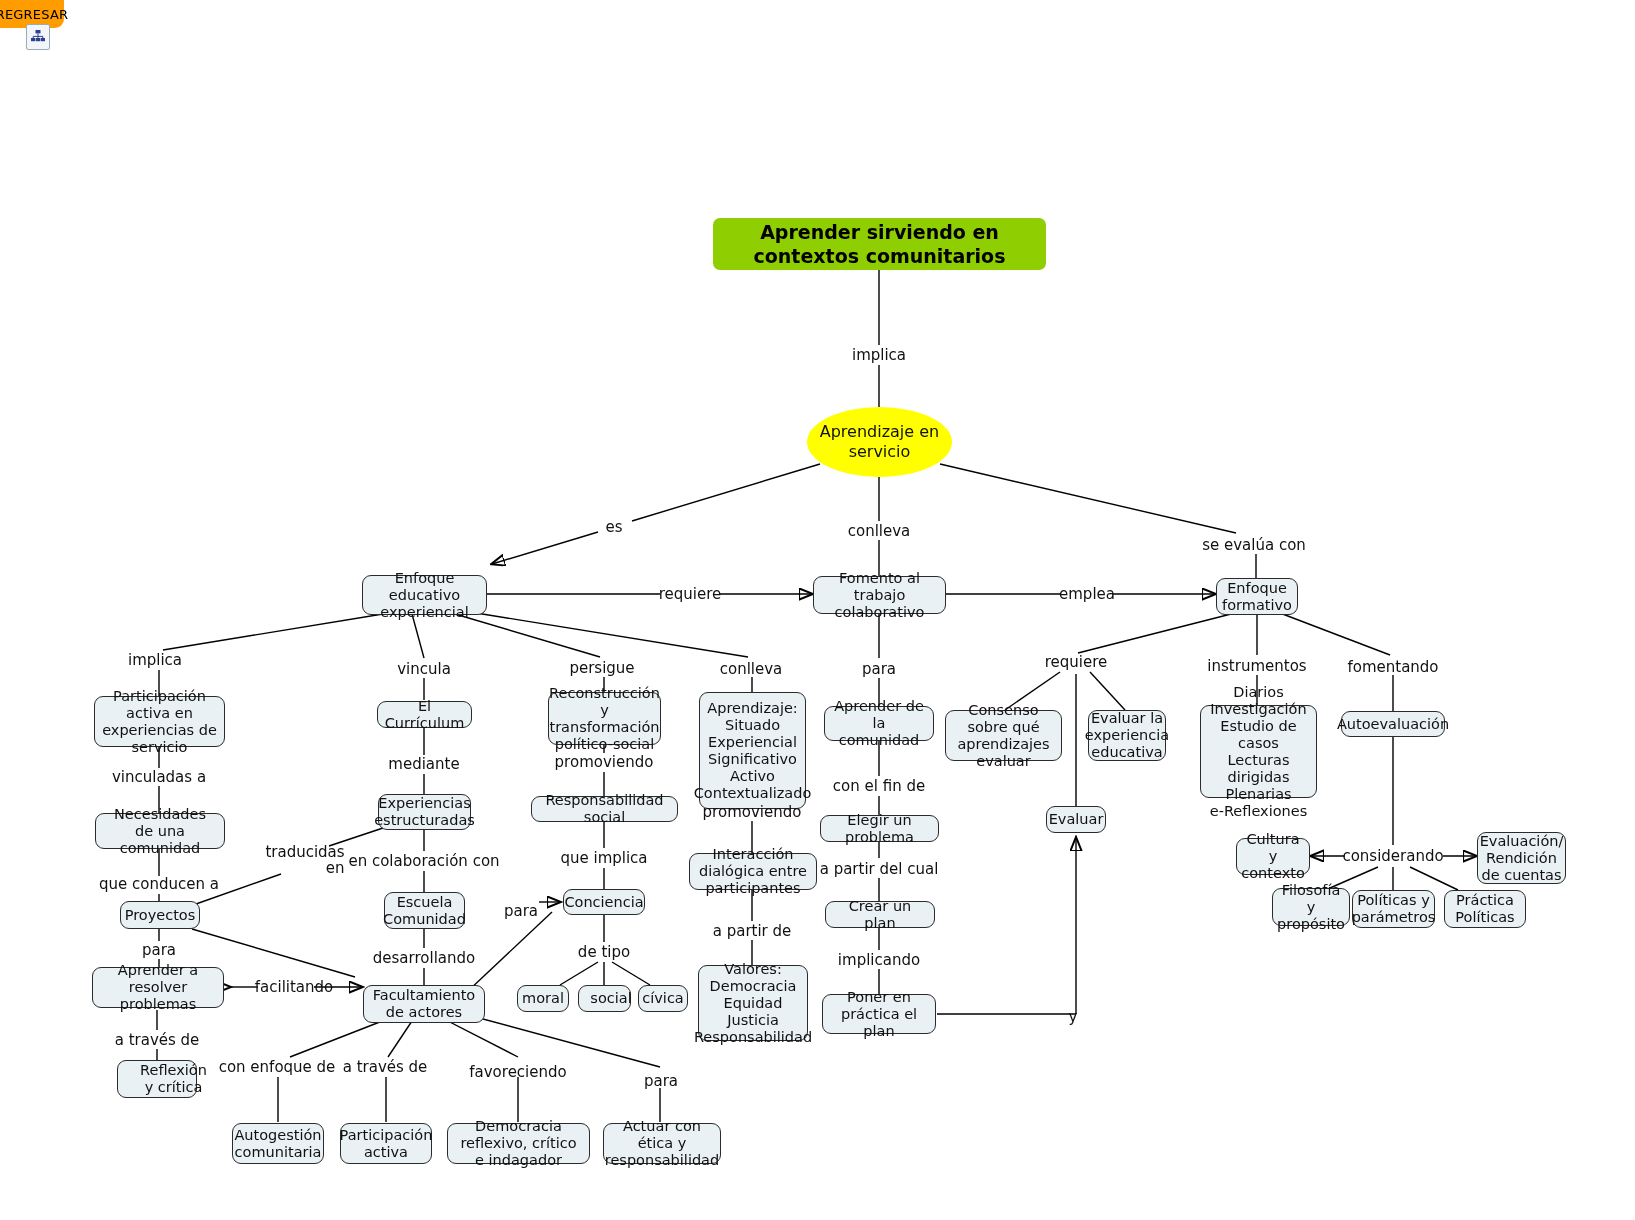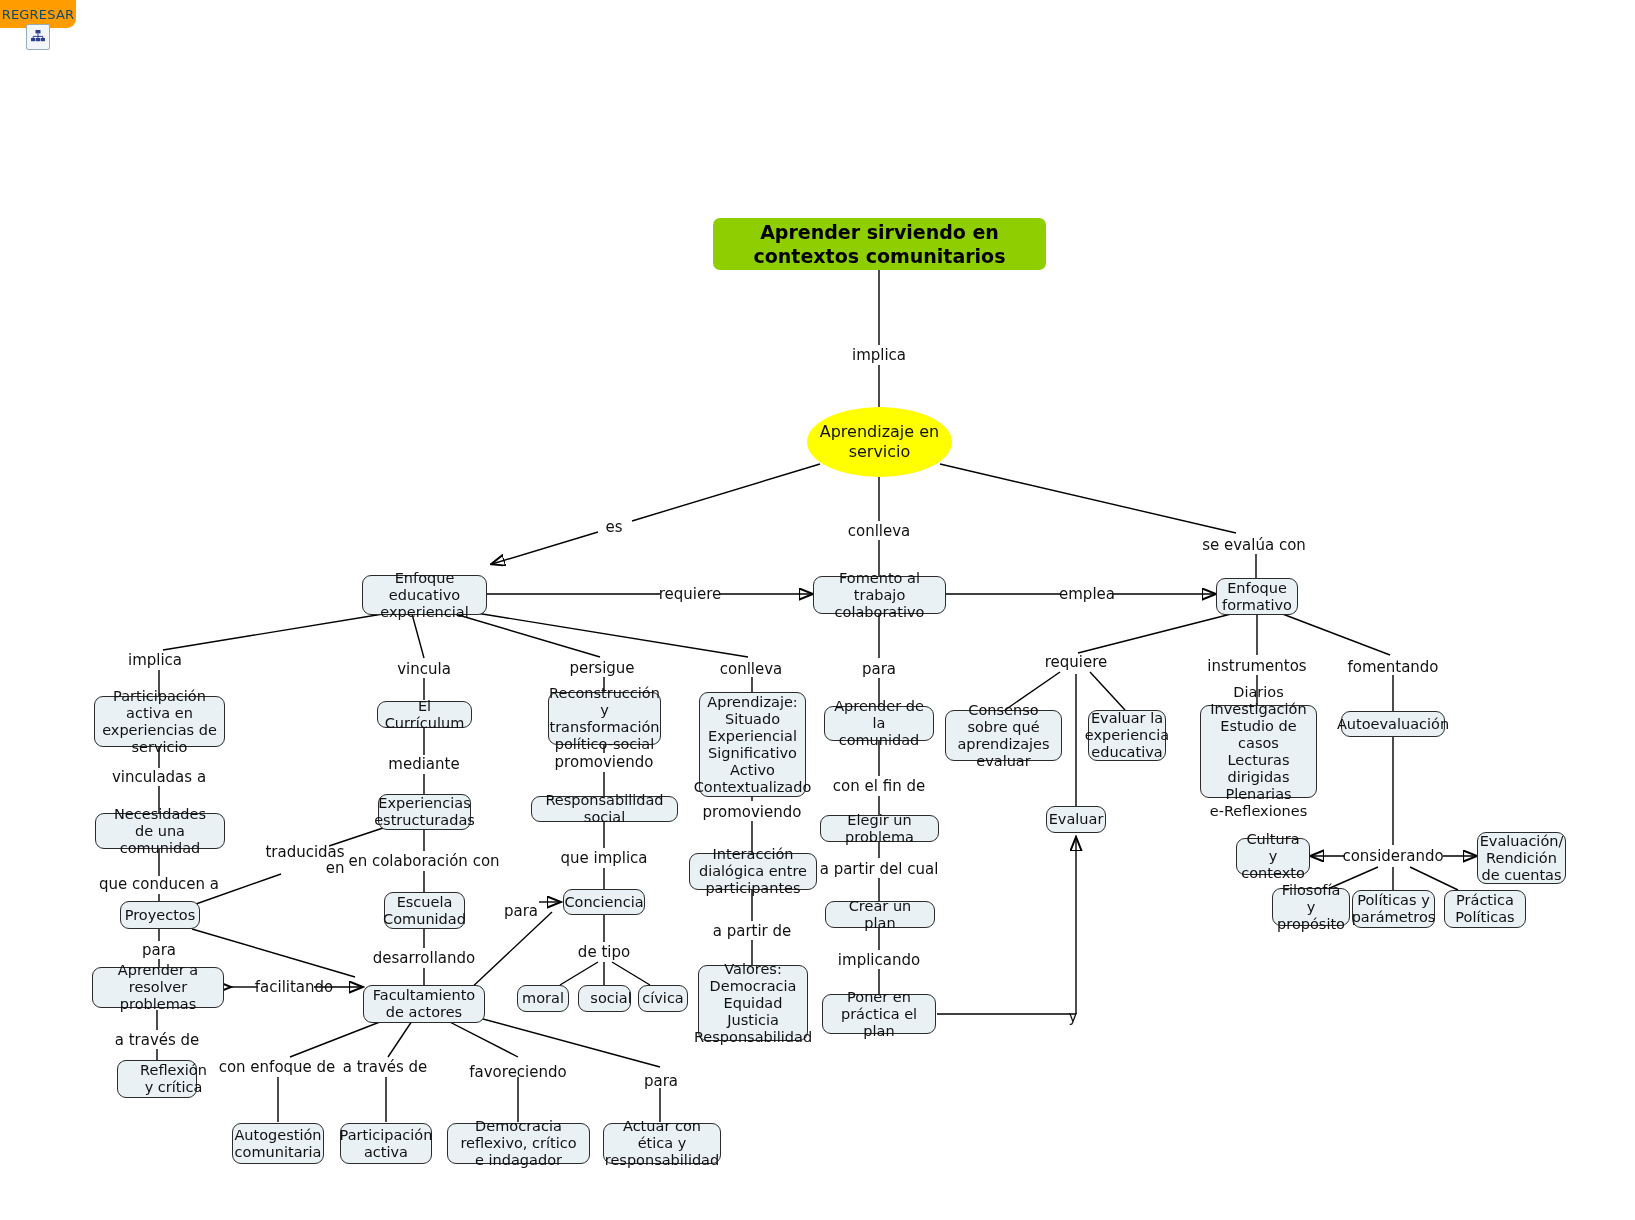--- a/index.html
+++ b/index.html
@@ -7,24 +7,24 @@
        font-family:"DejaVu Sans","Liberation Sans",sans-serif;
        -webkit-font-smoothing:antialiased;}
 
   #canvas{position:absolute;inset:0;width:1635px;height:1220px;overflow:hidden;}
 
   svg#links{position:absolute;left:0;top:0;width:1635px;height:1220px;
             pointer-events:none;}
   svg#links line,svg#links path{stroke:#000;stroke-width:1.4;fill:none;}
 
   
-  .back-btn{position:absolute;left:0;top:0;width:76px;height:28px;
+  .back-btn{position:absolute;left:0;top:0;width:64px;height:28px;
             background:#ff9c00;border-radius:0 0 9px 0;
             display:flex;align-items:center;justify-content:center;
-            font-size:13px;color:#0c4a6e;letter-spacing:.2px;cursor:pointer;}
+            font-size:13px;color:#000000;letter-spacing:.2px;cursor:pointer;}
   .back-icon{position:absolute;left:26px;top:24px;width:22px;height:24px;
              background:#f2f6fb;border:1px solid #9ab;border-radius:2px;
              display:flex;align-items:center;justify-content:center;}
 
   
   .node{position:absolute;box-sizing:border-box;
         background:#e9f1f5;border:1.2px solid #2b2b2b;border-radius:9px;
         display:flex;align-items:center;justify-content:center;text-align:center;
         font-size:14.5px;line-height:17px;color:#111;padding:3px 7px;
         white-space:pre-line;}
@@ -208,21 +208,21 @@
   <div class="node" style="left:813px;top:576px;width:133px;height:38px;">Fomento al trabajo colaborativo</div>
 
   <div class="node" style="left:1216px;top:578px;width:82px;height:37px;">Enfoque formativo</div>
 
   <div class="node" style="left:94px;top:696px;width:131px;height:51px;">Participación activa en experiencias de servicio</div>
 
   <div class="node" style="left:377px;top:701px;width:95px;height:27px;">El Currículum</div>
 
   <div class="node" style="left:548px;top:692px;width:113px;height:53px;">Reconstrucción y transformación político-social</div>
 
-  <div class="node" style="left:699px;top:692px;width:107px;height:105px;">Aprendizaje:
+  <div class="node" style="left:699px;top:692px;width:107px;height:117px;">Aprendizaje:
 Situado
 Experiencial
 Significativo
 Activo
 Contextualizado</div>
 
   <div class="node" style="left:824px;top:706px;width:110px;height:35px;">Aprender de la comunidad</div>
 
   <div class="node" style="left:945px;top:710px;width:117px;height:51px;">Consenso sobre qué aprendizajes evaluar</div>
 

